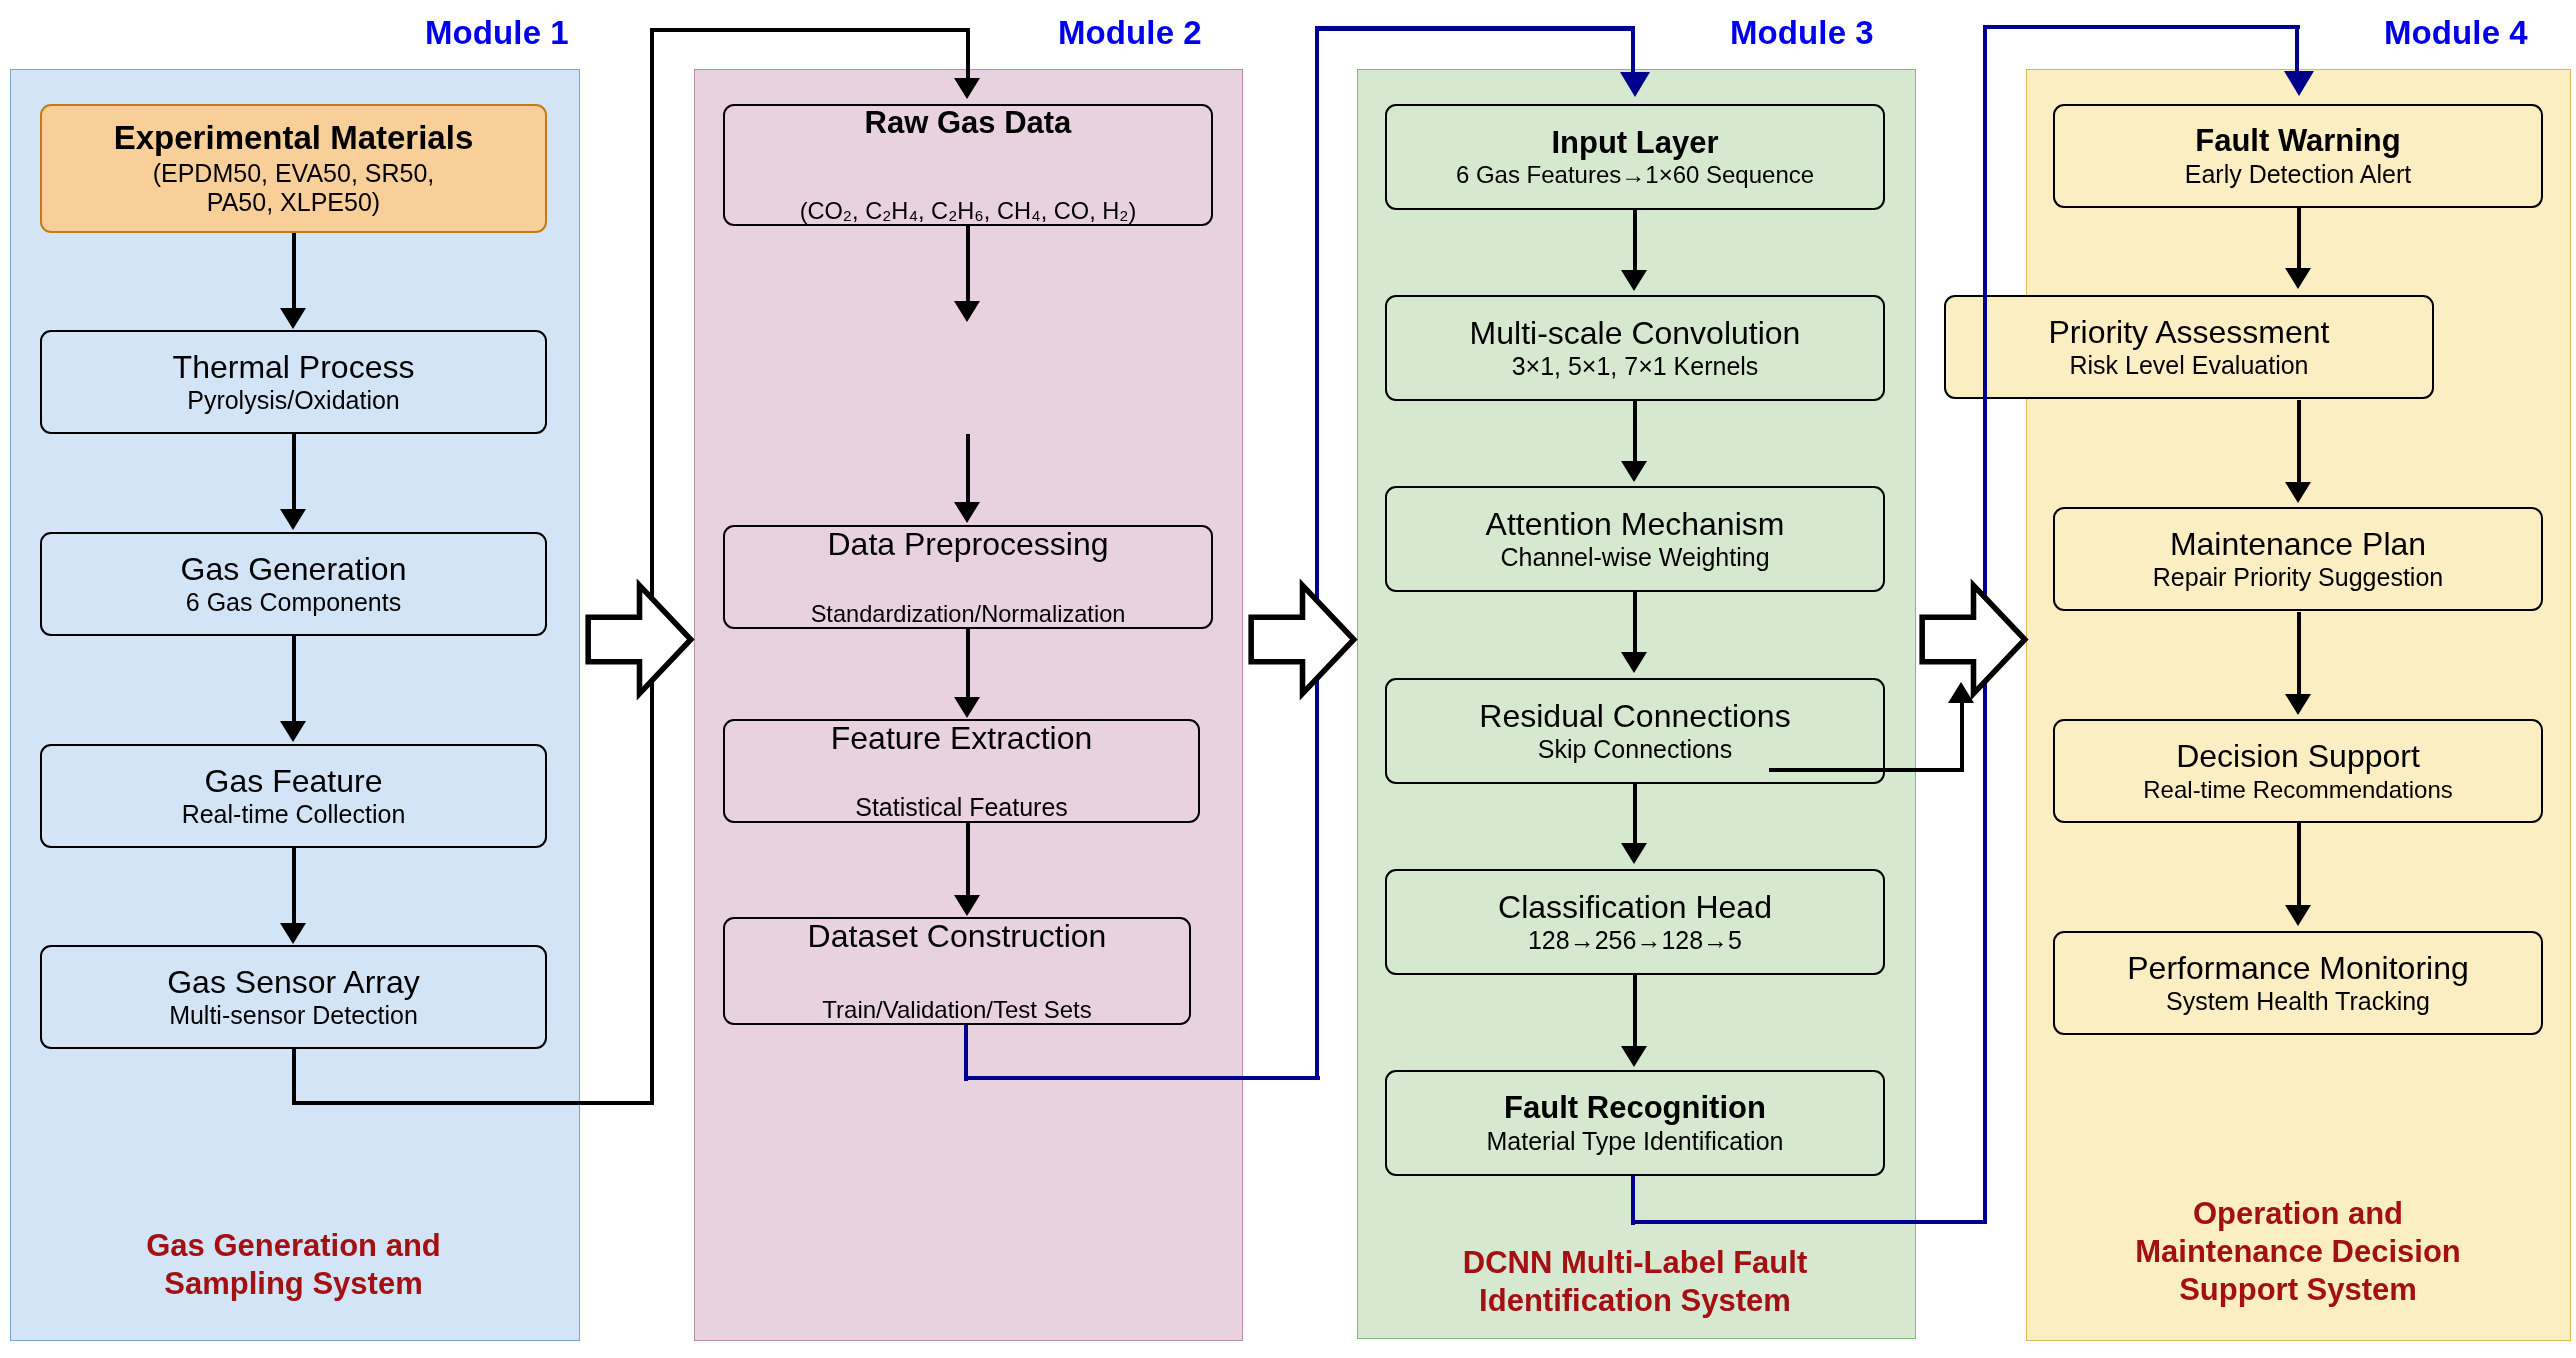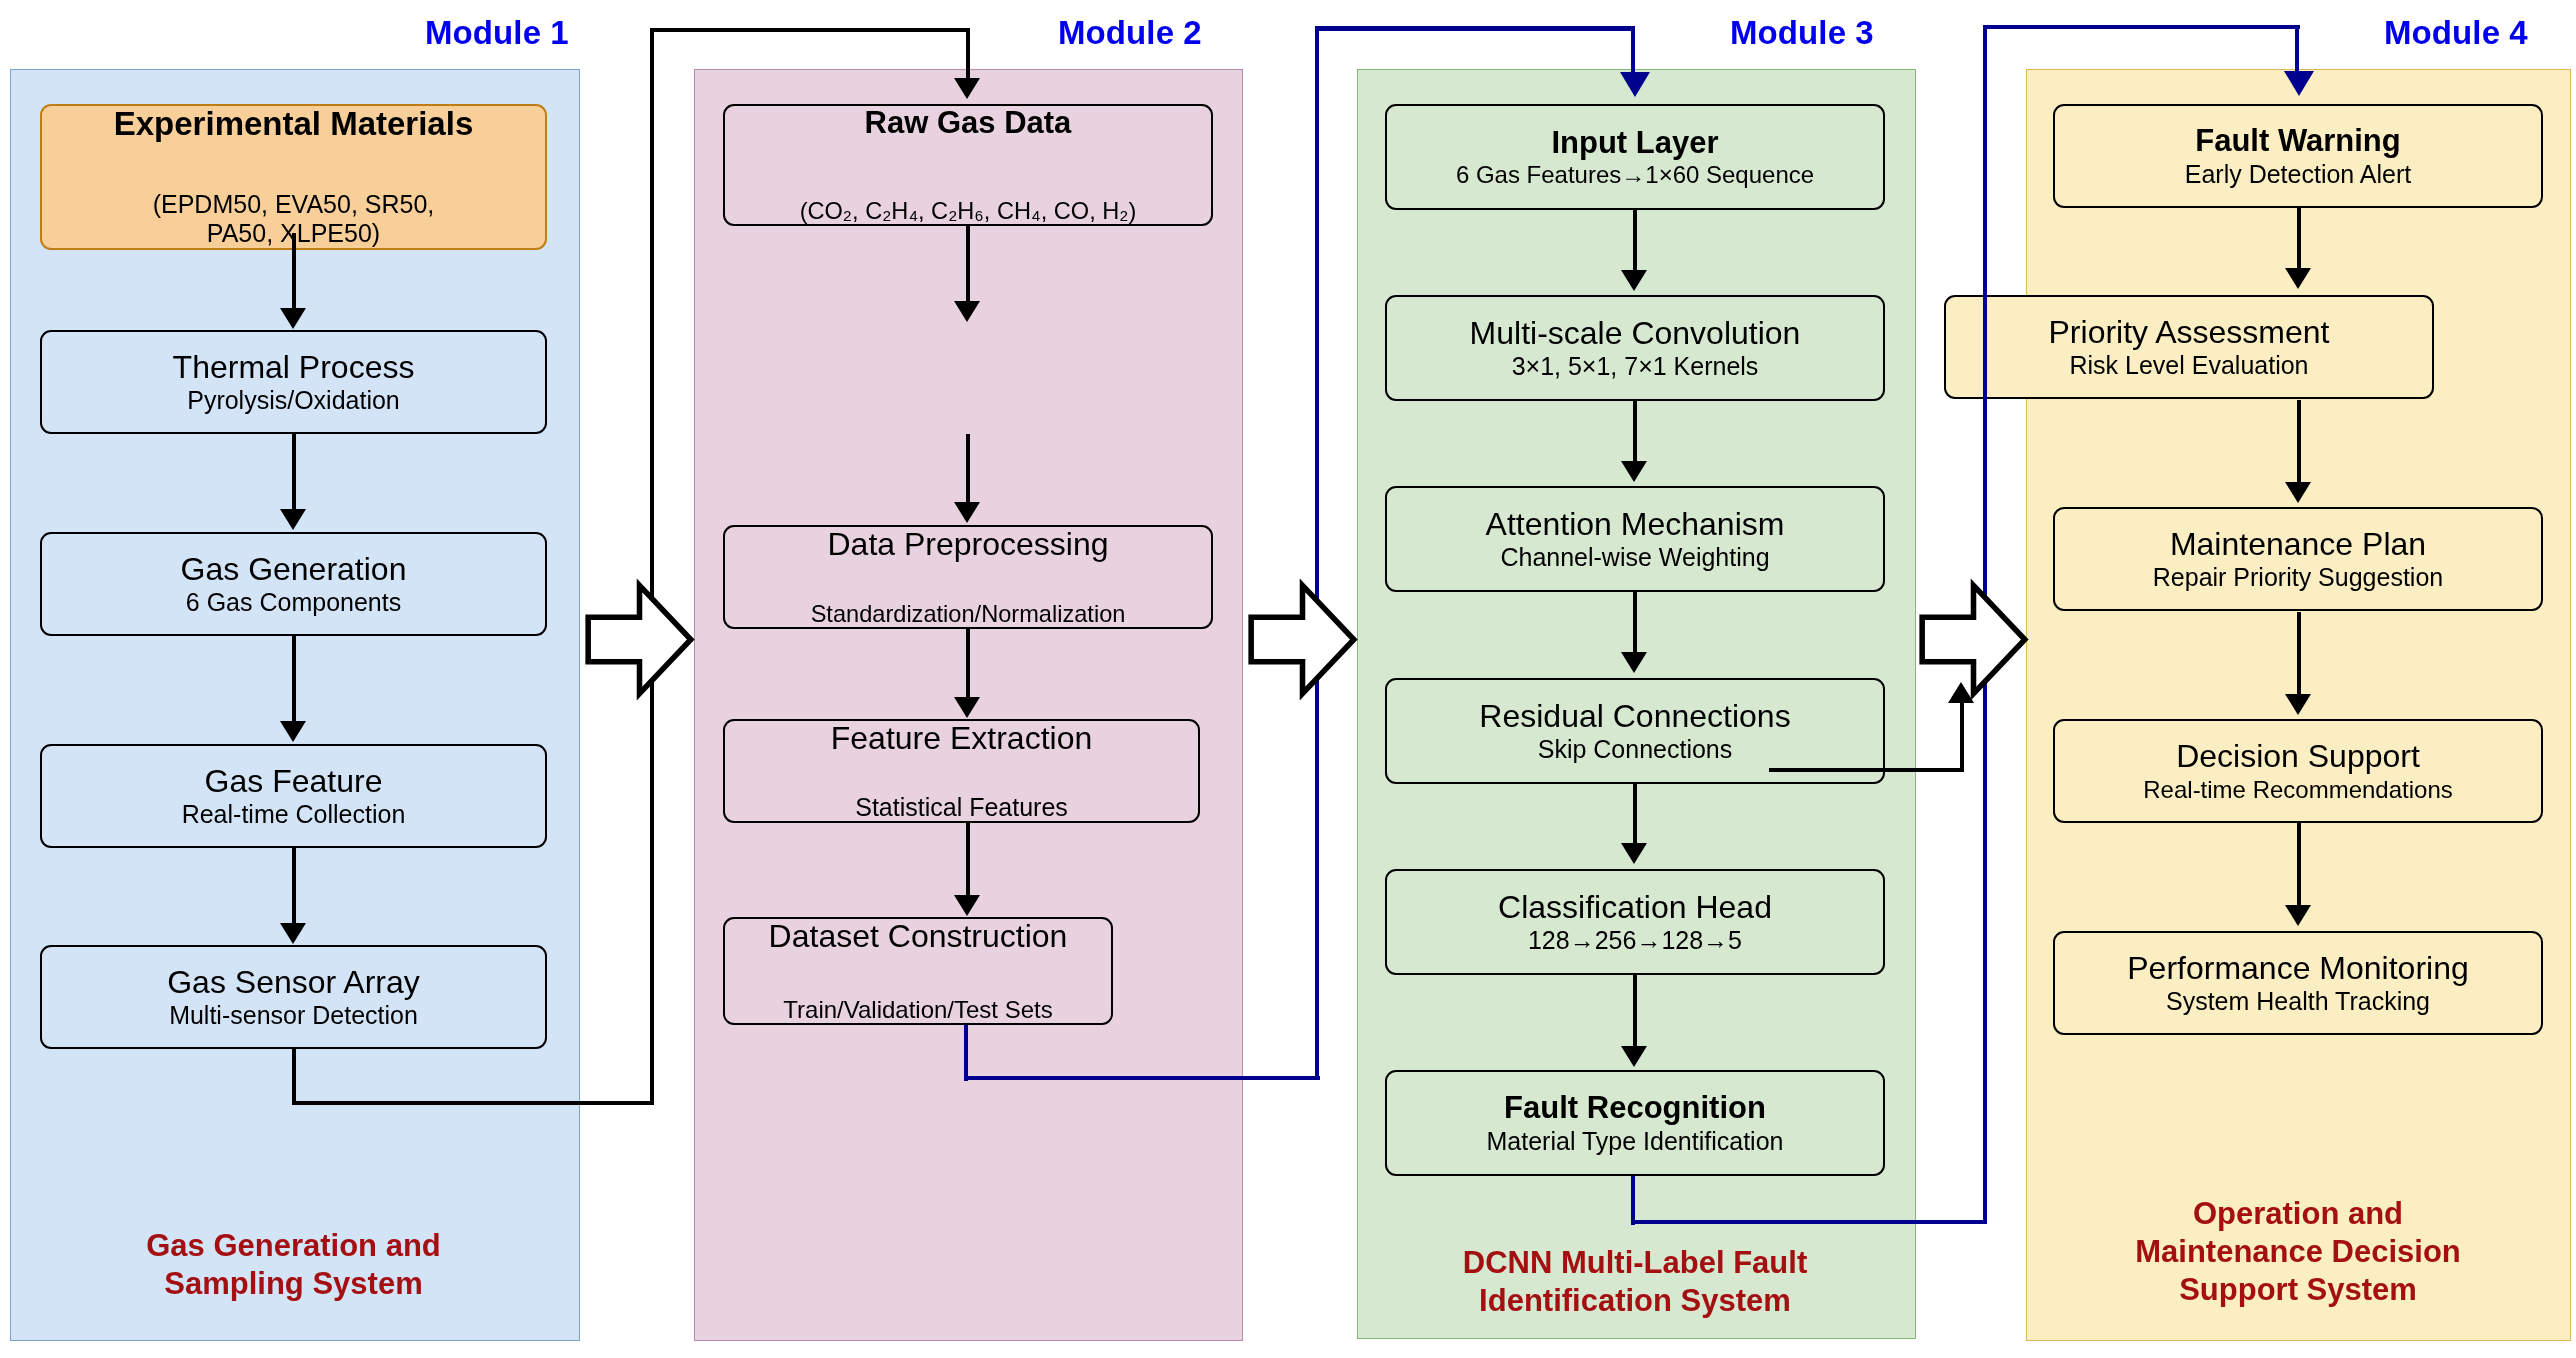--- a/index.html
+++ b/index.html
@@ -67,21 +67,21 @@
   <div class="panel m1" style="left:10.4px;top:69px;width:570px;height:1272px;"></div>
   <div class="panel m2" style="left:694px;top:69px;width:549px;height:1272px;"></div>
   <div class="panel m3" style="left:1357px;top:69px;width:559px;height:1270px;"></div>
   <div class="panel m4" style="left:2026px;top:69px;width:545px;height:1272px;"></div>
 
   <div class="module-label" style="left:425px;top:14px;">Module 1</div>
   <div class="module-label" style="left:1058px;top:14px;">Module 2</div>
   <div class="module-label" style="left:1730px;top:14px;">Module 3</div>
   <div class="module-label" style="left:2384px;top:14px;">Module 4</div>
 
-  <div class="node m1 hl multiline" style="left:40px;top:104px;width:507px;height:146px;justify-content:space-between;">
+  <div class="node m1 hl multiline" style="left:40px;top:104px;width:507px;height:129px;">
     <div class="t1">Experimental Materials</div>
     <div class="t2" style="white-space:pre-line;line-height:1.16;">(EPDM50, EVA50, SR50,
 PA50, XLPE50)</div>
   </div>
 
   <div class="node m1" style="left:40px;top:330px;width:507px;height:104px;">
     <div class="t1 reg">Thermal Process</div>
     <div class="t2">Pyrolysis/Oxidation</div>
   </div>
 
@@ -121,21 +121,21 @@
   <div class="node m2" style="left:723px;top:525px;width:490px;height:104px;">
     <div class="t1 reg">Data Preprocessing</div>
     <div class="t2" style="font-size:23.6px;">Standardization/Normalization</div>
   </div>
 
   <div class="node m2" style="left:723px;top:719px;width:477px;height:104px;">
     <div class="t1 reg">Feature Extraction</div>
     <div class="t2">Statistical Features</div>
   </div>
 
-  <div class="node m2" style="left:723px;top:917px;width:390px;height:108px;">
+  <div class="node m2" style="left:723px;top:917px;width:468px;height:108px;">
     <div class="t1 reg">Dataset Construction</div>
     <div class="t2" style="font-size:24px;">Train/Validation/Test Sets</div>
   </div>
 
 
   <div class="vline" style="left:966px;top:226px;height:76px;"></div>
   <div class="arrowdown" style="left:954px;top:301px;"></div>
   <div class="vline" style="left:966px;top:434px;height:69px;"></div>
   <div class="arrowdown" style="left:954px;top:502px;"></div>
   <div class="vline" style="left:966px;top:629px;height:69px;"></div>

